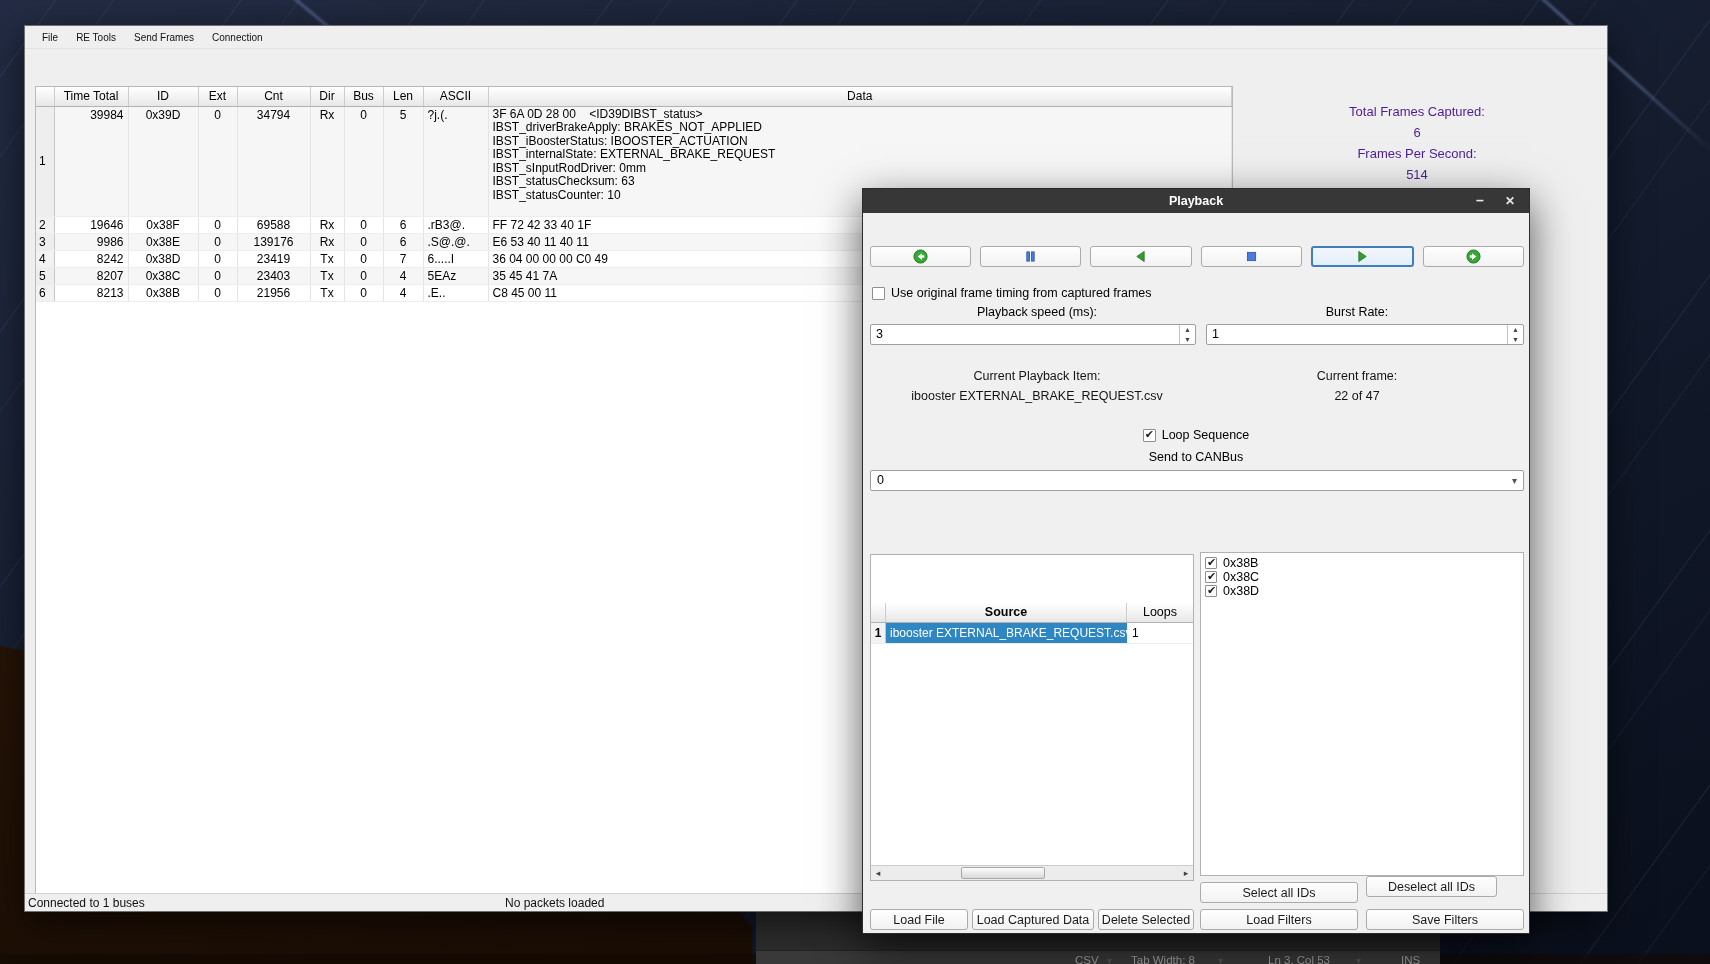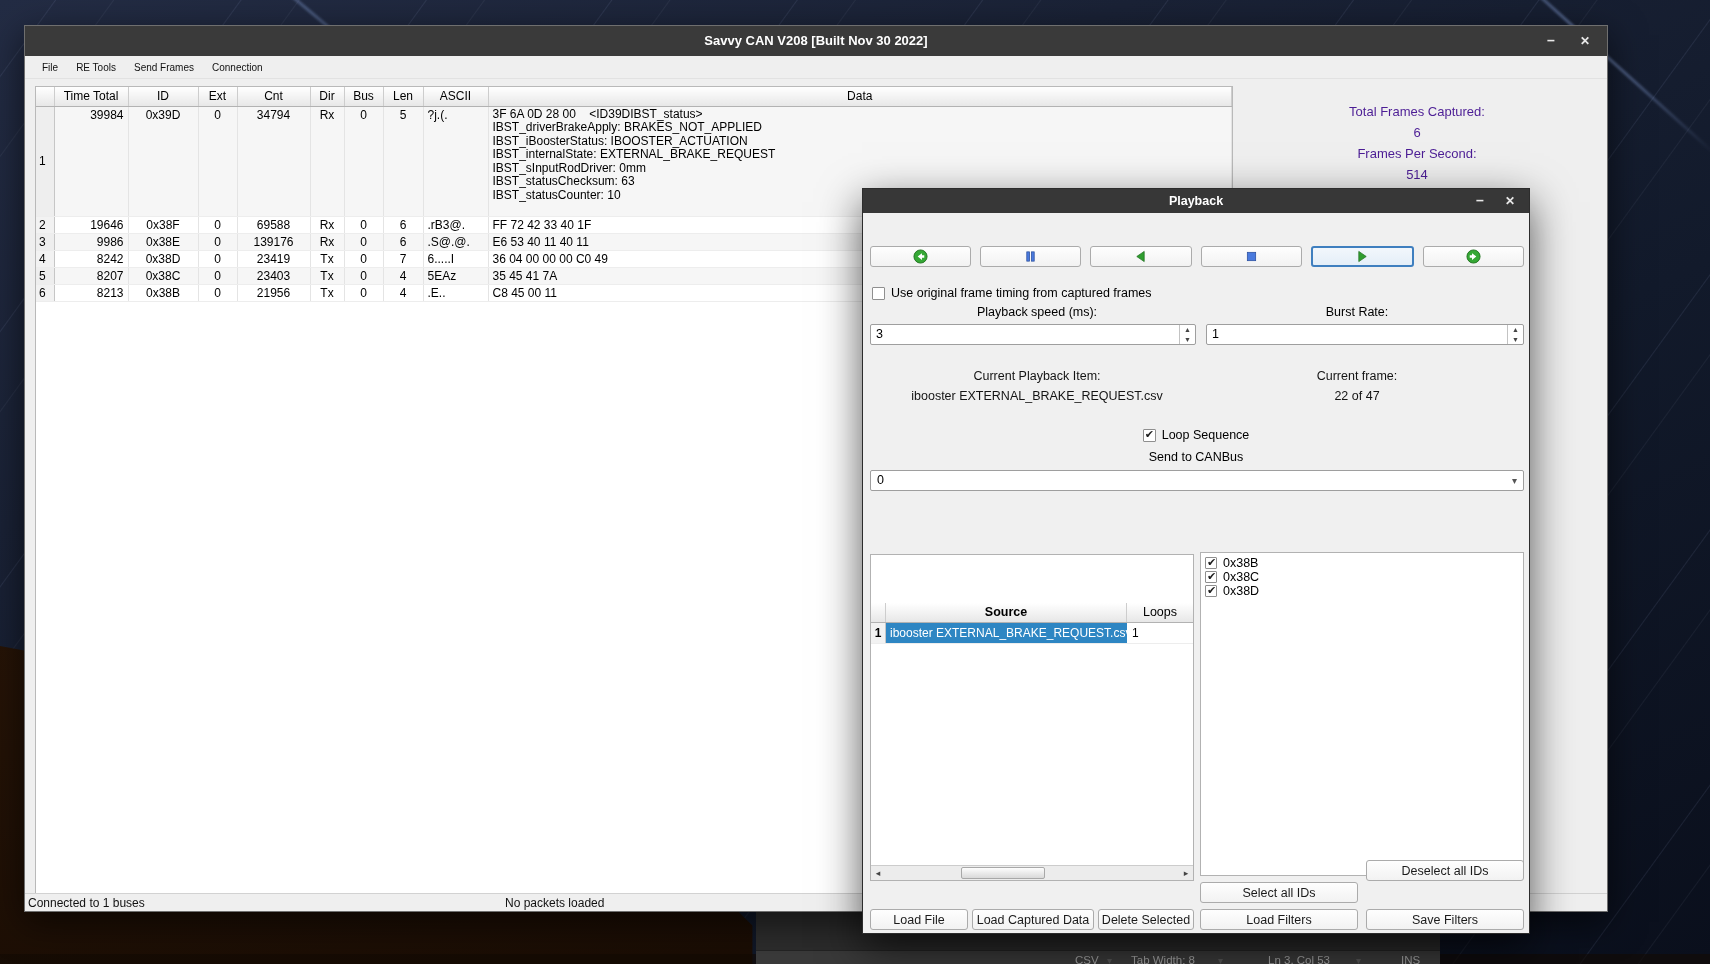--- a/index.html
+++ b/index.html
@@ -133,25 +133,20 @@
     <span class="caret" style="left:351px"></span>
     <span style="left:375px">Tab Width: 8</span>
     <span class="caret" style="left:462px"></span>
     <span style="left:512px">Ln 3, Col 53</span>
     <span class="caret" style="left:600px"></span>
     <span style="left:645px">INS</span>
   </div>
 </div>
 
 <div class="window">
-  <div class="titlebar">
-    <div class="title">Savvy CAN V208 [Built Nov 30 2022]</div>
-    <div class="winbtn min" style="right:42px"></div>
-    <div class="winbtn close" style="right:8px"></div>
-  </div>
   <div class="menubar">
     <span class="menu-item">File</span>
     <span class="menu-item">RE Tools</span>
     <span class="menu-item">Send Frames</span>
     <span class="menu-item">Connection</span>
   </div>
 
   <div class="table-wrap">
     <table class="grid">
       <colgroup>
@@ -386,20 +381,20 @@
       <span class="checkbox checked"></span>
       <span>0x38C</span>
     </div>
     <div class="id-item">
       <span class="checkbox checked"></span>
       <span>0x38D</span>
     </div>
   </div>
 
   <div class="btn dlg-btn" style="left:337px; top:693px; width:158px">Select all IDs</div>
-  <div class="btn dlg-btn" style="left:503px; top:671px; width:158px">Deselect all IDs</div>
+  <div class="btn dlg-btn" style="left:503px; top:687px; width:131px">Deselect all IDs</div>
 
   <div class="btn dlg-btn" style="left:7px; top:720px; width:98px">Load File</div>
   <div class="btn dlg-btn" style="left:109px; top:720px; width:122px">Load Captured Data</div>
   <div class="btn dlg-btn" style="left:235px; top:720px; width:96px">Delete Selected</div>
   <div class="btn dlg-btn" style="left:337px; top:720px; width:158px">Load Filters</div>
   <div class="btn dlg-btn" style="left:503px; top:720px; width:158px">Save Filters</div>
 </div>
 
 </body></html>

